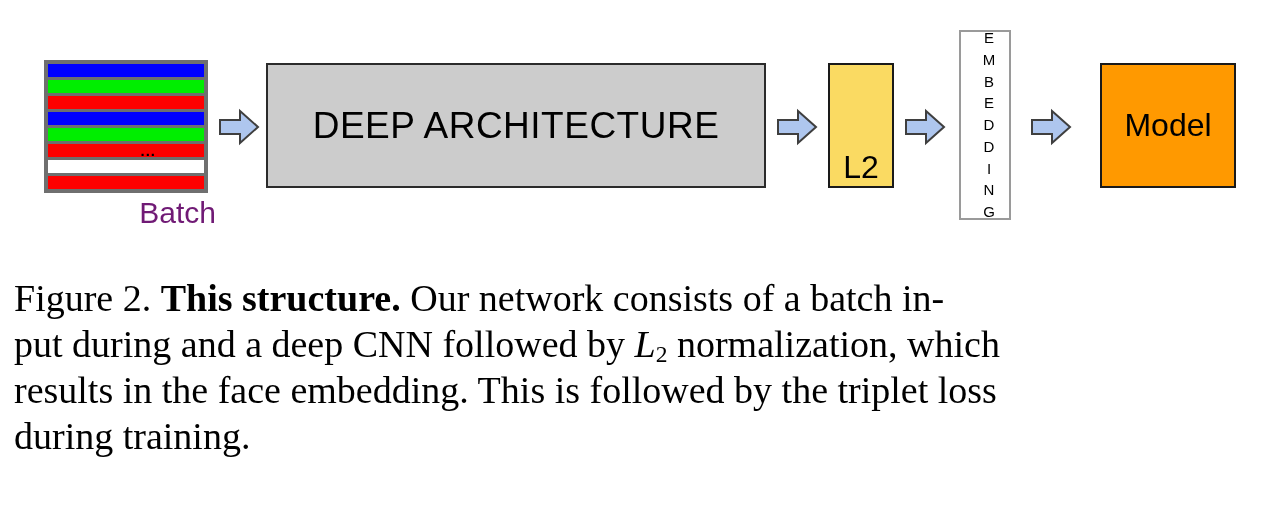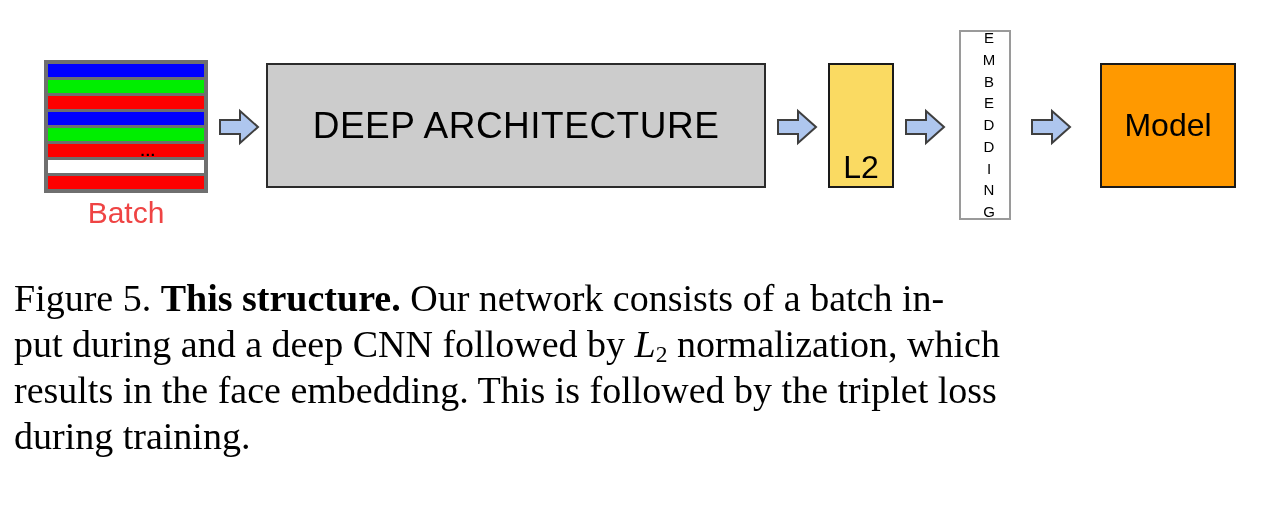--- a/index.html
+++ b/index.html
@@ -56,27 +56,27 @@
     font-family: "Liberation Sans", sans-serif;
     font-size: 15px;
     font-weight: bold;
     color: #000;
     letter-spacing: 1px;
     line-height: 0.4;
   }
 
   #batch-label {
     position: absolute;
-    left: 44px;
+    left: 52px;
     top: 196px;
     width: 164px;
-    text-align: center;
+    text-align: right;
     font-family: "Liberation Sans", sans-serif;
     font-size: 30px;
-    color: #ef4444;
+    color: #701a75;
   }
 
   
   .arrow {
     position: absolute;
     width: 42px;
     height: 38px;
   }
   .arrow svg { display: block; width: 100%; height: 100%; }
 
@@ -241,18 +241,18 @@
   </div>
 
   <div class="node-box" id="triplet-box">
     <span>Model</span>
   </div>
 
 </div>
 
 <div id="caption">
   <span class="cap-line justified">
-      <span style="white-space:nowrap"><span>Figure 5.</span>&nbsp;<span class="cap-bold">This structure.</span><span> Our network consists of a batch in-</span></span>
+      <span style="white-space:nowrap"><span>Figure 2.</span>&nbsp;<span class="cap-bold">This structure.</span><span> Our network consists of a batch in-</span></span>
     </span>
   <span class="cap-line"><span>put during and a deep CNN followed by </span><span class="cap-math"><span>L</span><sub>2</sub></span><span> normalization, which</span></span>
   <span class="cap-line">results in the face embedding.  This is followed by the triplet loss</span>
   <span class="cap-line">during training.</span>
 </div>
 
 </body></html>

